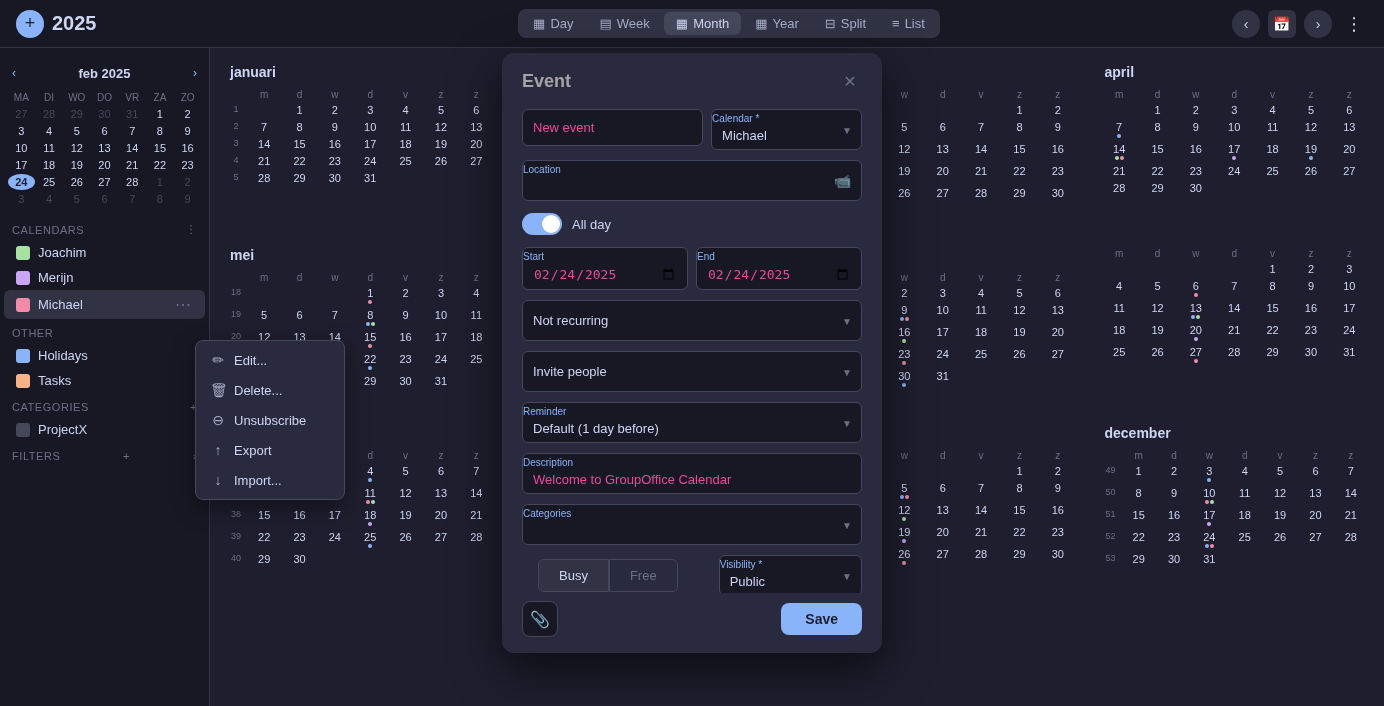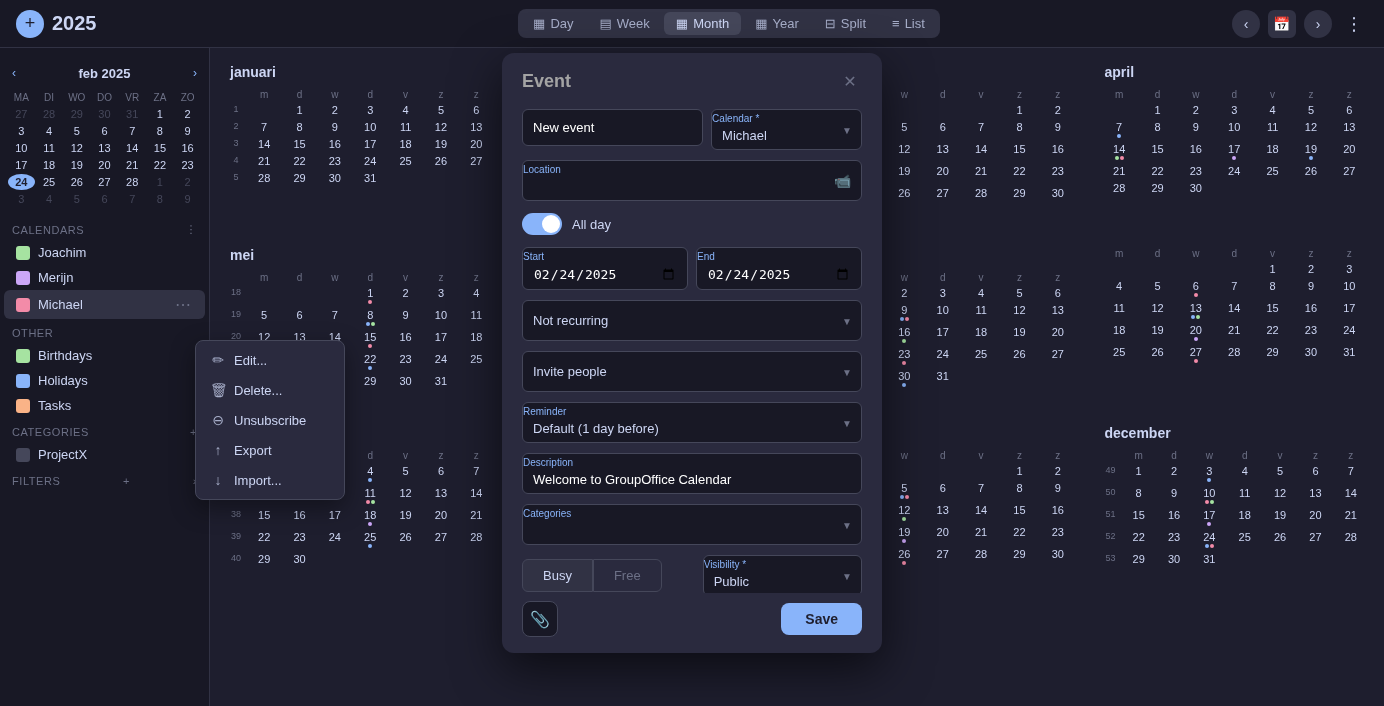--- a/index.html
+++ b/index.html
@@ -357,21 +357,21 @@
       top: 4px;
       left: 1px;
       z-index: 1;
     }
     .field-input {
       background: #181825;
       border: 1px solid #45475a;
       border-radius: 6px;
       padding: 18px 10px 6px;
       font-size: 13px;
-      color: #ffffff;
+      color: #ec4899;
       outline: none;
       width: 100%;
     }
     .field-select {
       background: #181825;
       border: 1px solid #45475a;
       border-radius: 6px;
       padding: 18px 32px 6px 10px;
       font-size: 13px;
       color: #cdd6f4;
@@ -443,20 +443,21 @@
     }
     .status-tab {
       padding: 8px 20px;
       font-size: 13px;
       cursor: pointer;
       border: 1px solid #45475a;
       color: #6c7086;
     }
     .status-tab:first-child {
       border-radius: 6px 0 0 6px;
+      margin-left: 16px;
     }
     .status-tab:last-child {
       border-radius: 0 6px 6px 0;
     }
     .status-tab.active {
       background: #313244;
       color: #cdd6f4;
     }
 
     
@@ -619,24 +620,20 @@
       <span class="sidebar-item-label">Merijn</span>
     </div>
     <div class="sidebar-item active">
       <div class="sidebar-dot" style="background:#f38ba8;"></div>
       <span class="sidebar-item-label">Michael</span>
       <span class="sidebar-item-more">⋯</span>
     </div>
 
     <div class="sidebar-section-title">
       <span>Other</span>
-    </div>
-    <div class="sidebar-item">
-      <div class="sidebar-dot" style="background:#a6e3a1; border-radius:3px;"></div>
-      <span class="sidebar-item-label">Birthdays</span>
     </div>
     <div class="sidebar-item">
       <div class="sidebar-dot" style="background:#89b4fa; border-radius:3px;"></div>
       <span class="sidebar-item-label">Holidays</span>
     </div>
     <div class="sidebar-item">
       <div class="sidebar-dot" style="background:#fab387; border-radius:3px;"></div>
       <span class="sidebar-item-label">Tasks</span>
     </div>
 

